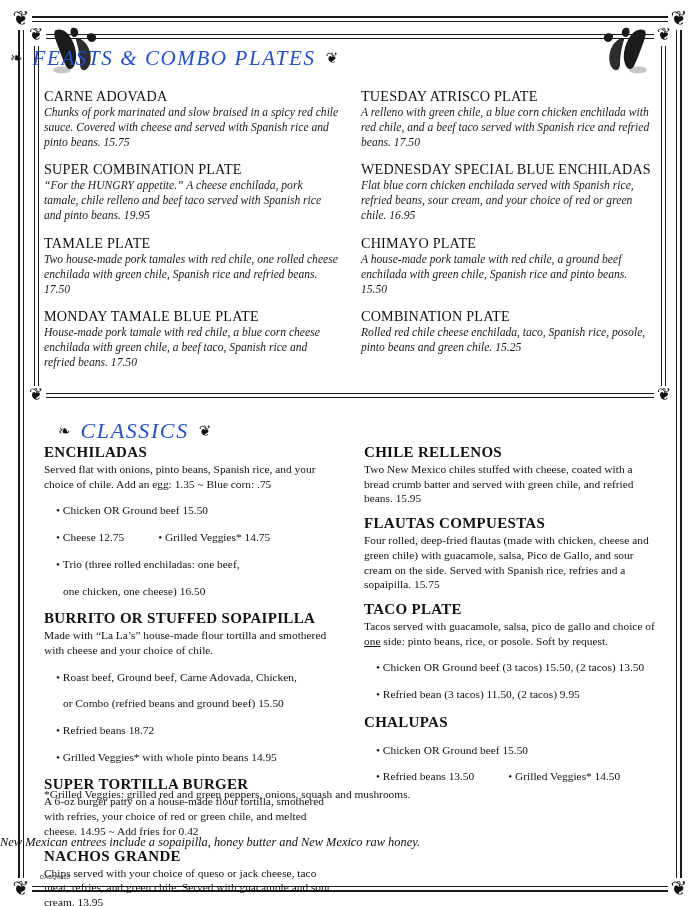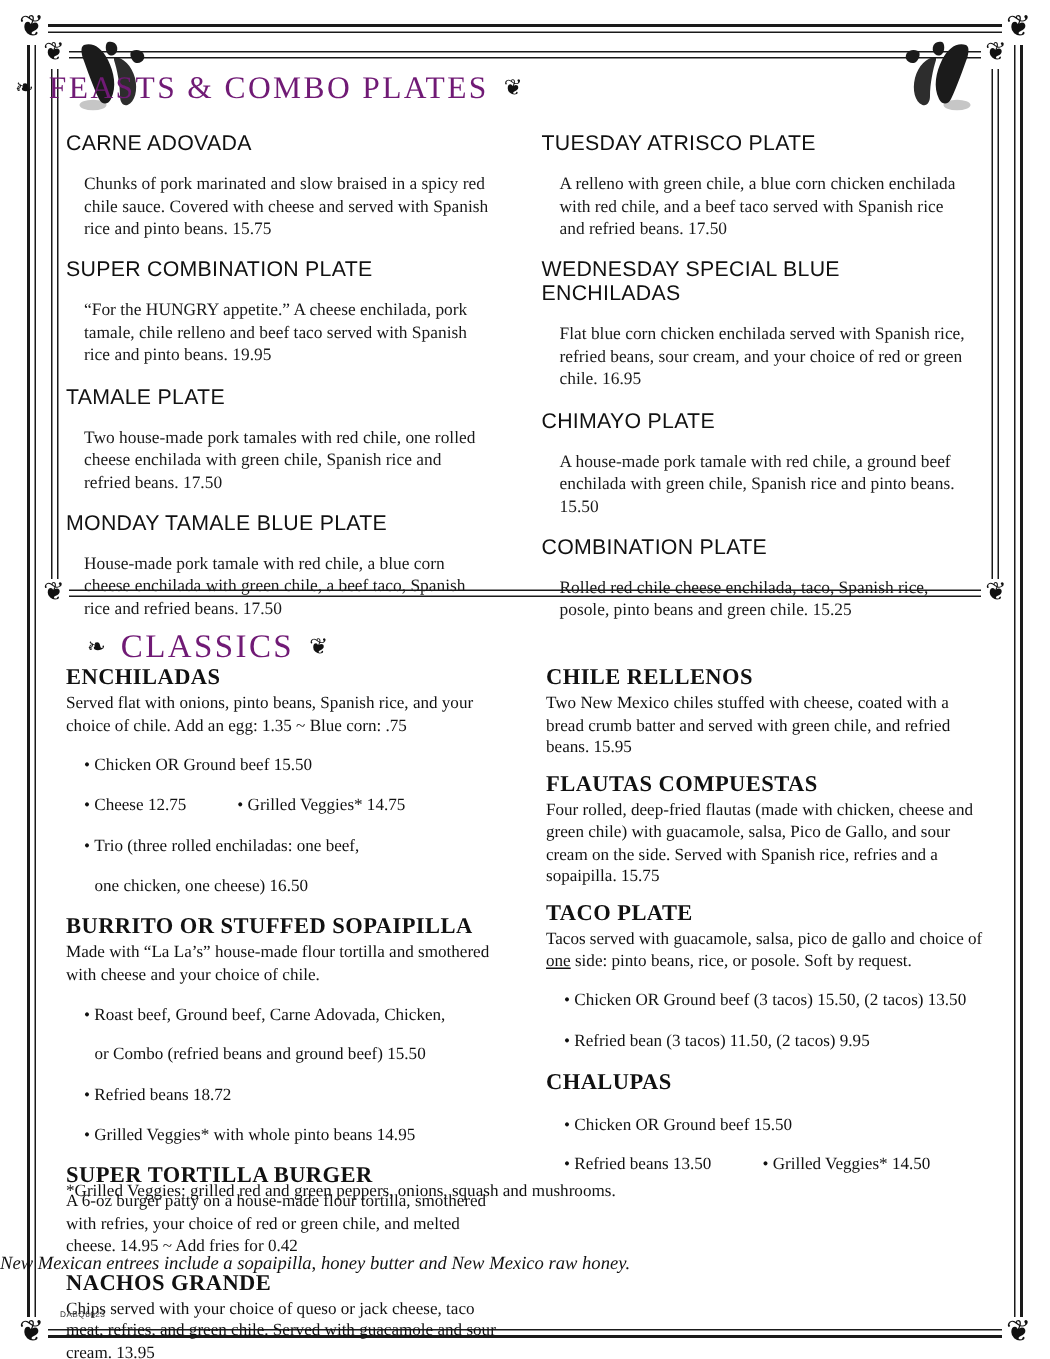--- a/index.html
+++ b/index.html
@@ -96,21 +96,22 @@
   .chile-deco.right { right: 46px; }
 
   .section-title {
     text-align: center;
     font-size: 21px;
     letter-spacing: 1.6px;
     font-family: "Liberation Serif", serif;
     font-weight: normal;
     margin: 0;
     padding: 0;
-    color: #701a75;
+    color: #1d4ed8;
+    font-style: italic;
   }
   .feasts-title {
     position: absolute;
     left: 0; right: 0;
     top: 46px;
     z-index: 6;
   }
   .title-orn {
     font-size: 15px;
     vertical-align: 2px;
@@ -127,30 +128,31 @@
     gap: 22px;
     z-index: 6;
   }
   .fcol { width: 295px; }
 
   .item { margin-bottom: 11px; }
   .item-name {
     font-size: 14.2px;
     letter-spacing: 0.2px;
     font-weight: normal;
-    font-family: Liberation Sans, sans-serif;
+    font-family: Liberation Serif, serif;
     text-transform: uppercase;
     margin: 0 0 1px 0;
     color: #111;
   }
   .item-desc {
     font-size: 11.6px;
     line-height: 1.28;
-    margin: 12px;
+    margin: 0;
     color: #1a1a1a;
+    font-style: italic;
   }
 
   
   .classics-title {
     position: absolute;
     left: 0; right: 0;
     top: 418px;
     z-index: 6;
     margin-left: 48px;
   }

